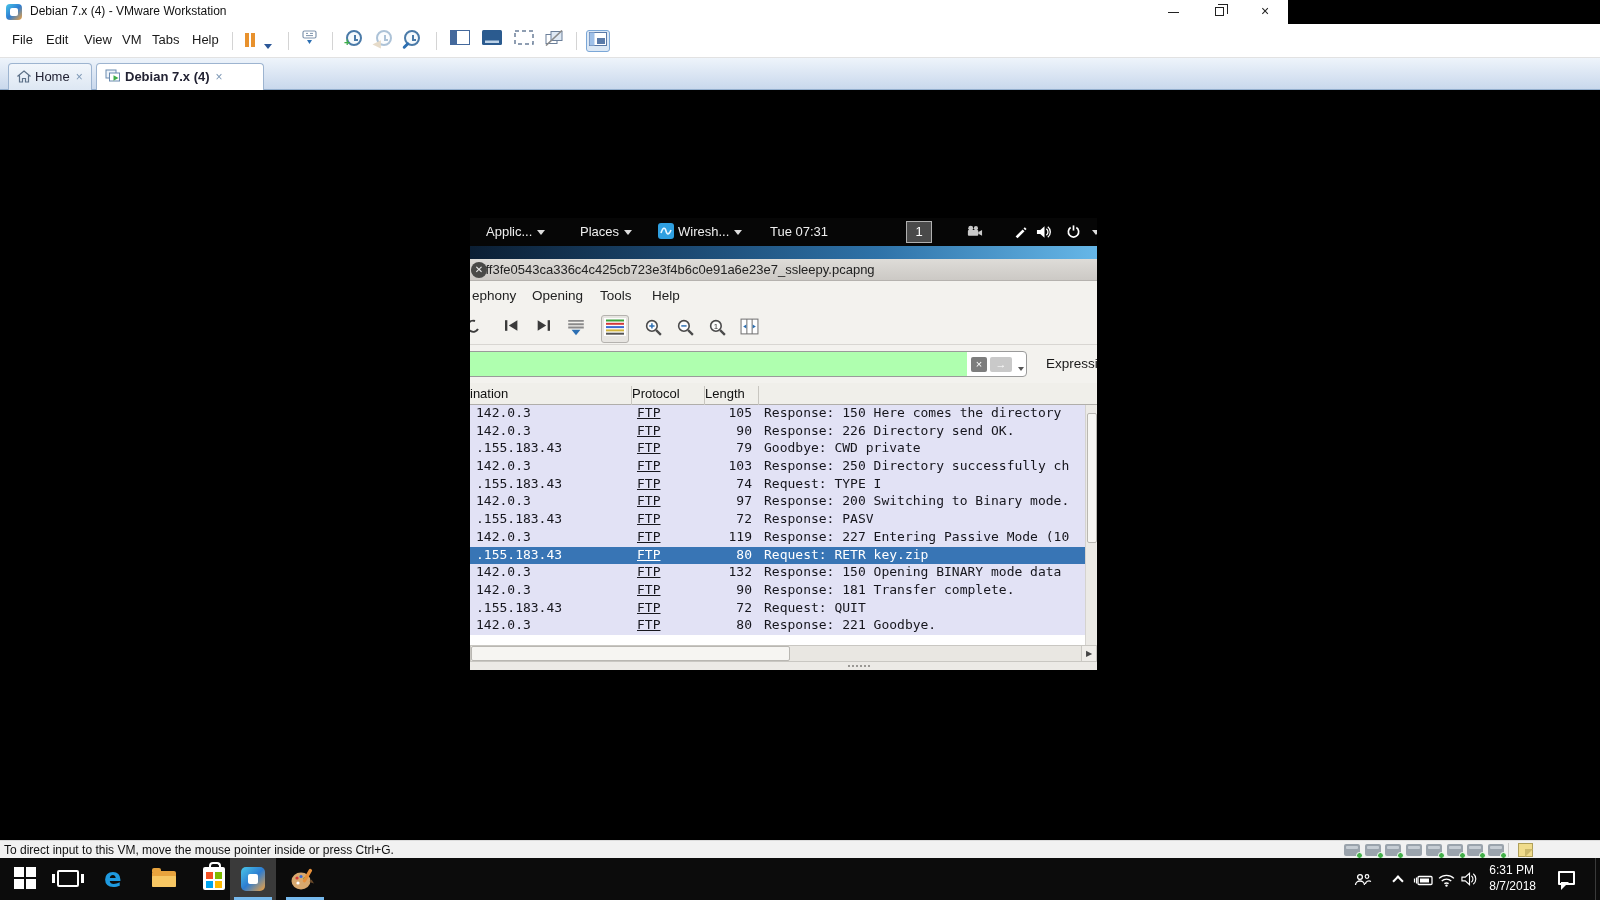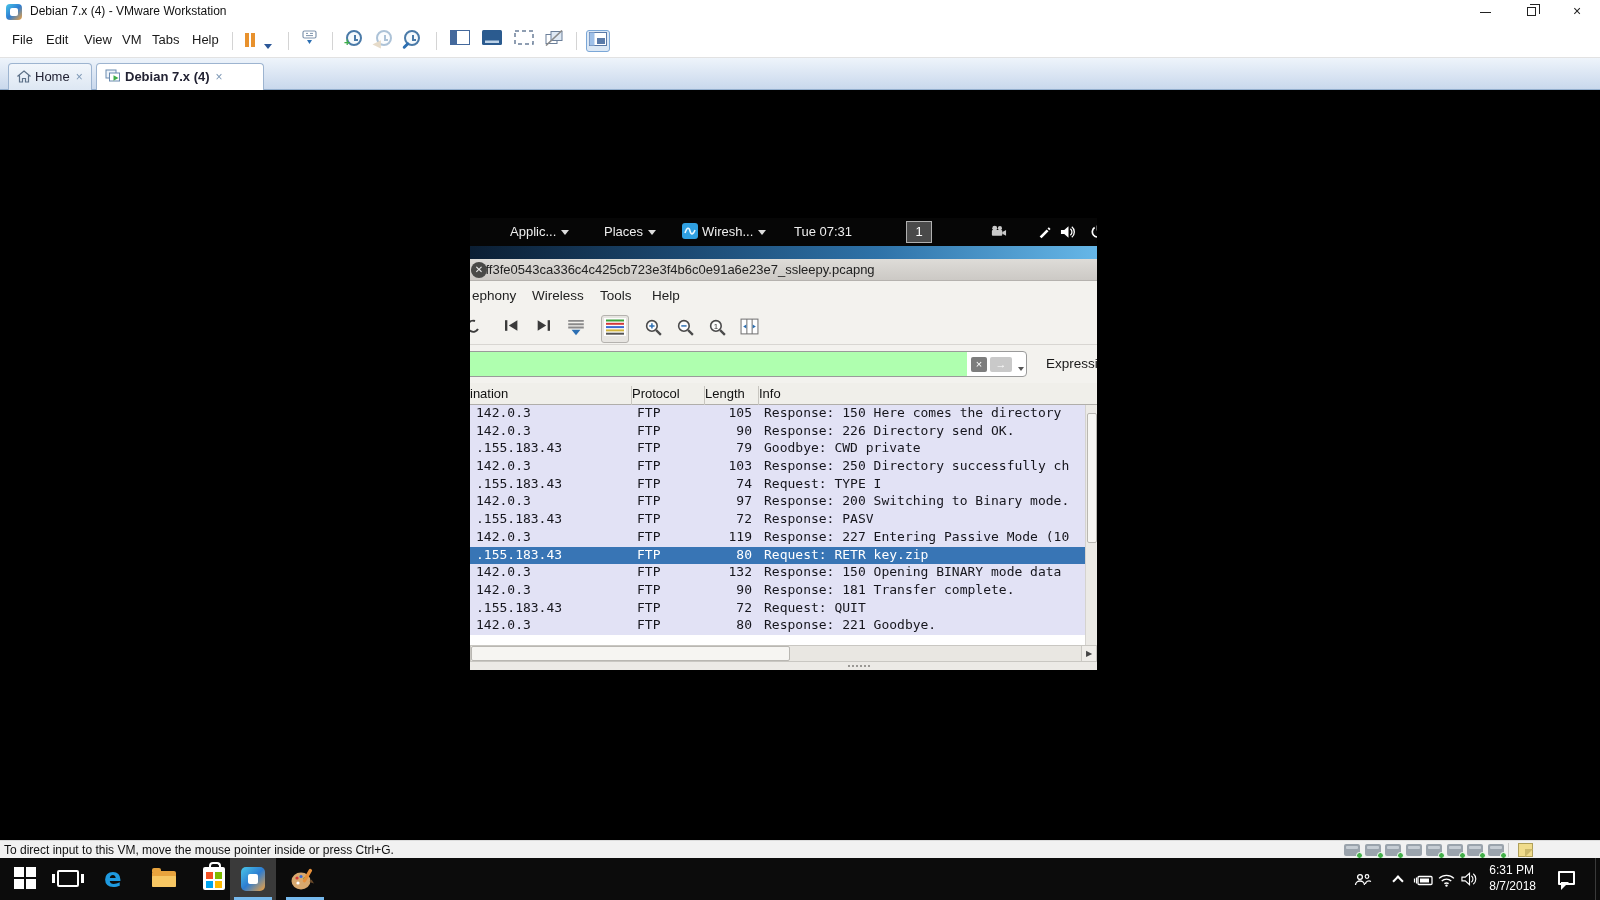--- a/index.html
+++ b/index.html
@@ -1,20 +1,20 @@
 <!DOCTYPE html>
 <html><head>
 <meta charset="utf-8">
 <style>
   * { margin:0; padding:0; box-sizing:border-box; }
   html,body { width:1600px; height:900px; overflow:hidden; background:#000;
     font-family:"Liberation Sans", sans-serif; }
 
   
-  #titlebar { position:absolute; left:0; top:0; width:1600px; height:24px; background:#fff; }
+  #titlebar { position:absolute; left:0; top:0; width:1288px; height:24px; background:#fff; }
   #vmw-logo { position:absolute; left:6px; top:4px; width:16px; height:16px; border-radius:4px;
     background:linear-gradient(135deg,#49c6e8 0%,#2d7dd2 50%,#f5a23c 100%); }
   #vmw-logo i { position:absolute; left:4px; top:4px; width:8px; height:8px; background:#fff; border-radius:2px; }
   #title-text { position:absolute; left:30px; top:4px; font-size:12px; color:#111; }
   .winctl { position:absolute; top:0; width:46px; height:24px; text-align:center; line-height:22px;
     color:#222; font-size:14px; }
   #btn-min { right:92px; } #btn-restore { right:46px; } #btn-close { right:0; }
   #btn-min i { display:inline-block; width:11px; border-top:1px solid #222; vertical-align:middle; }
   #btn-restore i { display:inline-block; position:relative; width:9px; height:9px; border:1px solid #222; background:#fff; margin-top:7px; }
   #btn-restore i:before { content:""; position:absolute; left:2px; top:-4px; width:9px; height:9px; border:1px solid #222; border-bottom:none; border-left:none; }
@@ -43,21 +43,21 @@
   #tab-home { left:8px; width:84px; background:linear-gradient(#f2f6fb,#dde7f3); }
   #tab-vm { left:96px; width:168px; background:#fff; font-weight:bold; }
   .tab .x { color:#7c97b5; font-size:12px; font-weight:normal; margin-left:6px; }
   .tab svg { vertical-align:-2px; margin-right:4px; }
 
   
   #console { position:absolute; left:0; top:90px; width:1600px; height:750px; background:#000; overflow:hidden; }
   #vmscreen { position:absolute; left:470px; top:128px; width:627px; height:470px; background:#000; overflow:hidden; }
 
   #gnomebar { position:absolute; left:0; top:0; width:627px; height:28px; background:#060606; color:#eee; font-size:13px; }
-  .gitem { position:absolute; top:6px; white-space:nowrap;margin-left:24px; }
+  .gitem { position:absolute; top:6px; white-space:nowrap; }
   .gcaret { display:inline-block; width:0; height:0; border-left:4px solid transparent; border-right:4px solid transparent;
     border-top:5px solid #ddd; margin-left:5px; vertical-align:middle; }
   #ws-box { position:absolute; left:436px; top:3px; width:26px; height:22px; background:#4a4a4a;
     border:1px solid #b0b0b0; color:#fff; text-align:center; line-height:20px; font-size:13px; }
 
   #bluestrip { position:absolute; left:0; top:28px; width:627px; height:13px;
     background:linear-gradient(90deg,#0b1e33,#1c4a73 35%,#2e72a8 65%,#66b7e8); }
 
   #ws-title { position:absolute; left:0; top:41px; width:627px; height:22px;
     background:linear-gradient(#dedcd8,#ccc9c5); border-bottom:1px solid #b5b2ae;
@@ -91,21 +91,21 @@
   #ws-table { position:absolute; left:0; top:165px; width:627px; height:262px; background:#fff; overflow:hidden; }
   #hdr { position:absolute; left:0; top:0; width:627px; height:22px; background:#f0efea;
     border-bottom:1px solid #b0aeaa; font-size:13px; color:#111; }
   .hcell { position:absolute; top:3px; padding-left:0; height:19px; border-right:1px solid #c8c6c0; }
   #hc0 { left:0; width:162px; } #hc1 { left:162px; width:73px; } #hc2 { left:235px; width:54px; }
   #hc3 { left:289px; width:326px; border-right:none; }
   #packet-list { position:absolute; left:0; top:22px; width:615px; }
   .pkt-row { position:relative; height:17.7px; background:#e2e2f5; font-family:"DejaVu Sans Mono", monospace;
     font-size:13px; color:#16161d; white-space:nowrap; }
   .pkt-row.selected { background:#3875b5; color:#fff; }
-  .c-dest { position:absolute; left:6px; } .c-proto { position:absolute; left:167px; }
+  .c-dest { position:absolute; left:6px; } .c-proto { position:absolute; left:167px;text-decoration:underline; }
   .c-len  { position:absolute; left:235px; width:47px; text-align:right; }
   .c-info { position:absolute; left:294px; }
   #vscroll { position:absolute; right:0; top:22px; width:12px; height:240px; background:#eceae6; border-left:1px solid #d5d3cf; }
   #vscroll .thumb { position:absolute; left:1px; top:8px; width:10px; height:130px; background:#f7f6f3; border:1px solid #b9b7b2; border-radius:2px; }
 
   #hscroll { position:absolute; left:0; top:427px; width:627px; height:17px; background:#e9e7e2; border:1px solid #c9c7c2; }
   #hthumb { position:absolute; left:0; top:0; width:319px; height:15px; background:#f6f5f2; border:1px solid #b9b7b2; border-radius:2px; }
   #harrow { position:absolute; right:0; top:0; width:15px; height:15px; background:#efede9; border-left:1px solid #c9c7c2;
     font-size:8px; color:#444; text-align:center; line-height:15px; }
 
@@ -281,21 +281,21 @@
 
     <div id="bluestrip"></div>
 
     <div id="ws-title">
       <span>dbff3fe0543ca336c4c425cb723e3f4b6c0e91a6e23e7_ssleepy.pcapng</span>
       <span id="ws-close">✕</span>
     </div>
 
     <div id="ws-menubar">
       <span class="wsmenu" style="left:2px">ephony</span>
-      <span class="wsmenu" style="left:62px">Wireless</span>
+      <span class="wsmenu" style="left:62px">Opening</span>
       <span class="wsmenu" style="left:130px">Tools</span>
       <span class="wsmenu" style="left:182px">Help</span>
     </div>
 
     <div id="ws-toolbar">
       <span class="wstb" style="left:-8px">
         <svg width="18" height="18" viewBox="0 0 18 18">
             <path d="M13 3 a5.5 5.5 0 1 0 3 8" stroke="#3a3a3a" stroke-width="2" fill="none"></path>
           </svg></span>
       <span class="wstb" style="left:33px">
@@ -357,21 +357,20 @@
         <span id="f-drop"><i></i></span>
       </div>
       <span id="expr-label">Expression...</span>
     </div>
 
     <div id="ws-table">
       <div id="hdr">
         <span class="hcell" id="hc0">ination</span>
         <span class="hcell" id="hc1">Protocol</span>
         <span class="hcell" id="hc2">Length</span>
-        <span class="hcell" id="hc3">Info</span>
       </div>
       <div id="packet-list">
           <div class="pkt-row">
     <span class="c-dest">142.0.3</span>
     <span class="c-proto">FTP</span>
     <span class="c-len">105</span>
     <span class="c-info">Response: 150 Here comes the directory</span>
   </div>
           <div class="pkt-row">
     <span class="c-dest">142.0.3</span>

